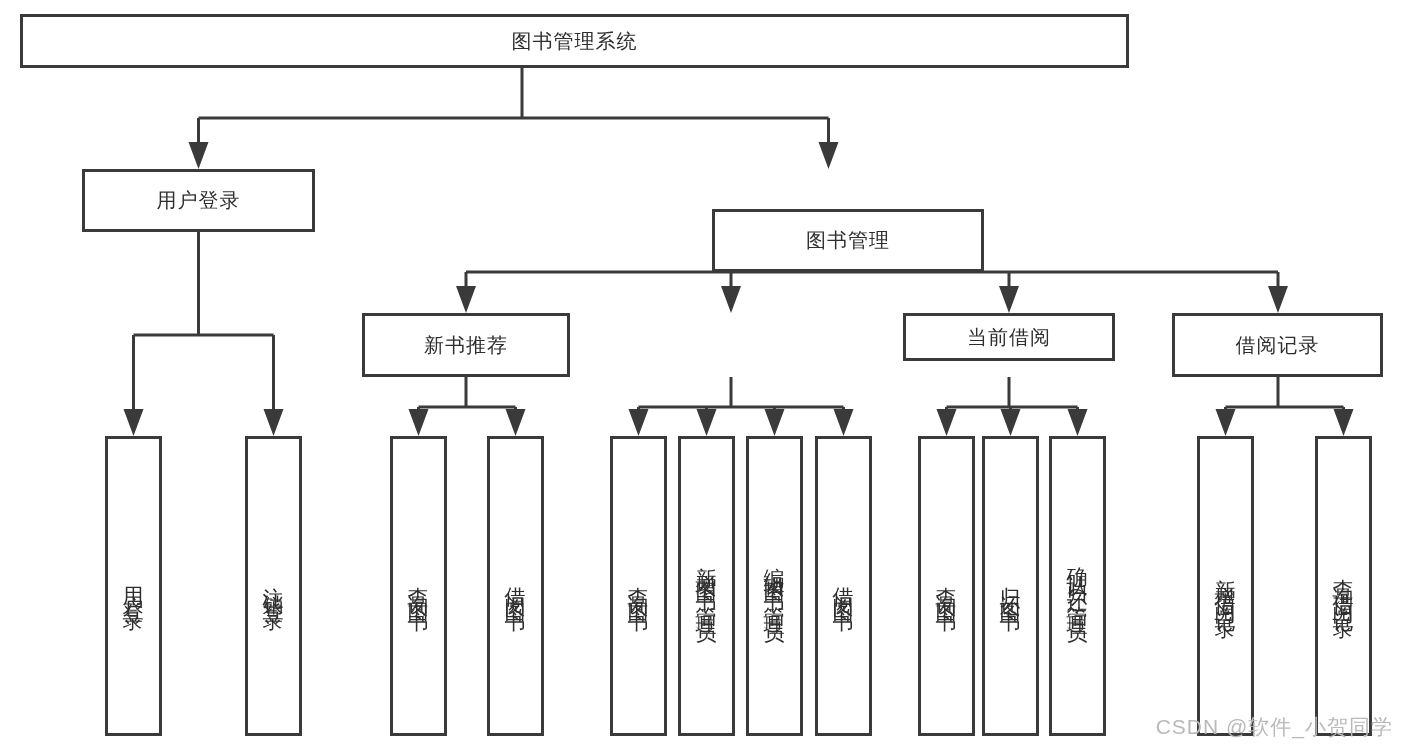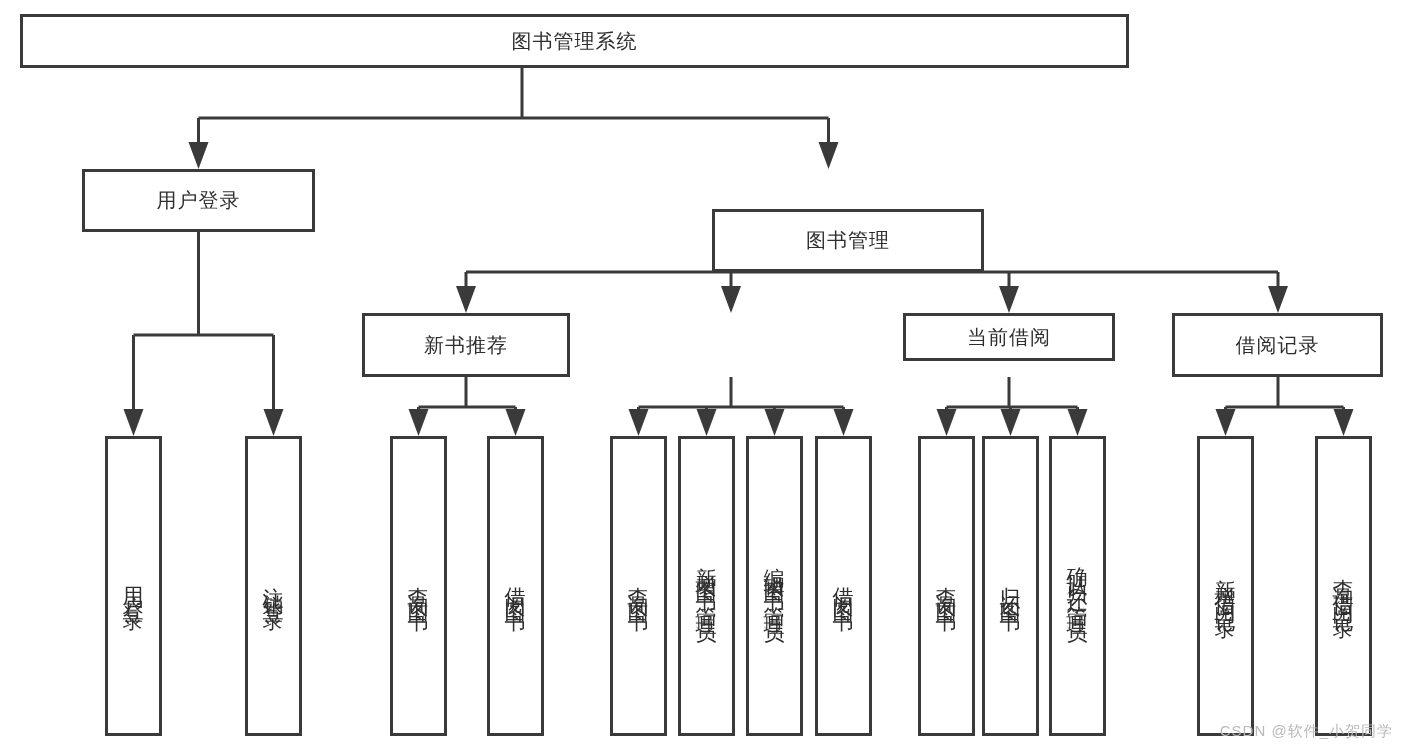--- a/index.html
+++ b/index.html
@@ -38,21 +38,21 @@
     white-space:nowrap;
   }
   .b-leaf-0{left:105px;}  .b-leaf-1{left:245px;}
   .b-leaf-2{left:390px;}  .b-leaf-3{left:487px;}
   .b-leaf-4{left:610px;}  .b-leaf-5{left:678px;}
   .b-leaf-6{left:746px;}  .b-leaf-7{left:815px;}
   .b-leaf-8{left:918px;}  .b-leaf-9{left:982px;}  .b-leaf-10{left:1049px;}
   .b-leaf-11{left:1197px;} .b-leaf-12{left:1315px;}
   .watermark{
     position:absolute;right:12px;bottom:6px;
-    font-size:15px;color:#b9b9b9;z-index:5;
+    font-size:21px;color:#b9b9b9;z-index:5;
     letter-spacing:1px;
   }
 </style>
 </head>
 <body>
 
 <div class="canvas">
 
   <svg class="connectors" width="1405" height="747" viewBox="0 0 1405 747" aria-hidden="true">
     <path class="ln" d="

